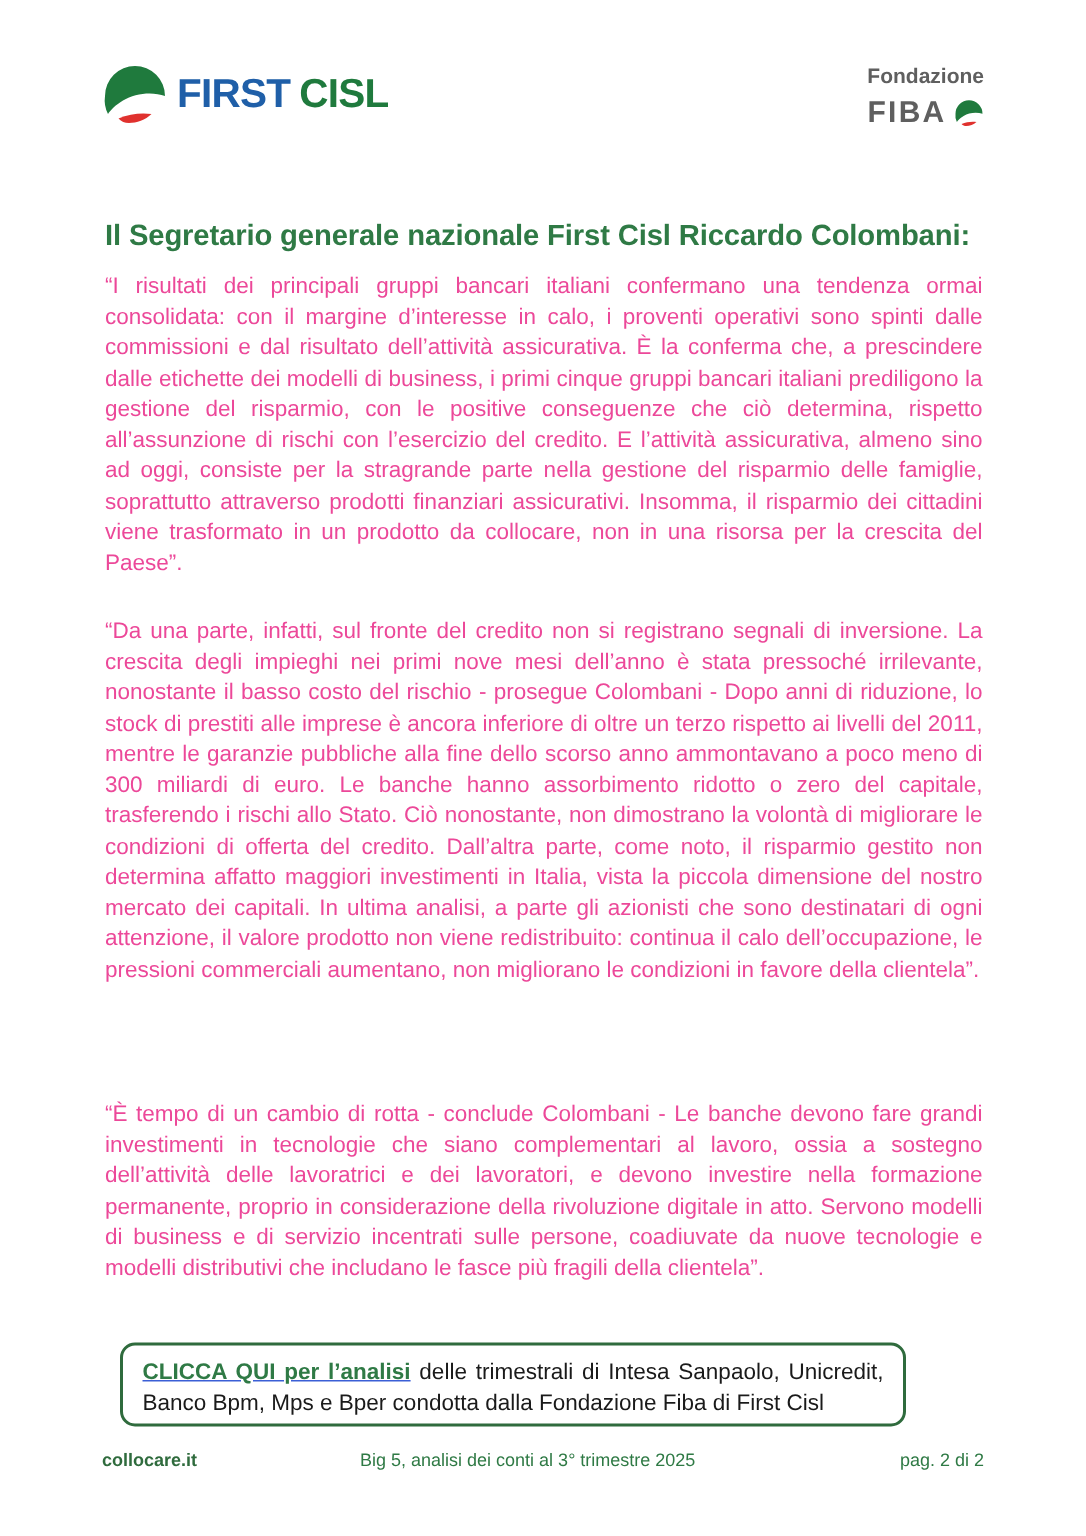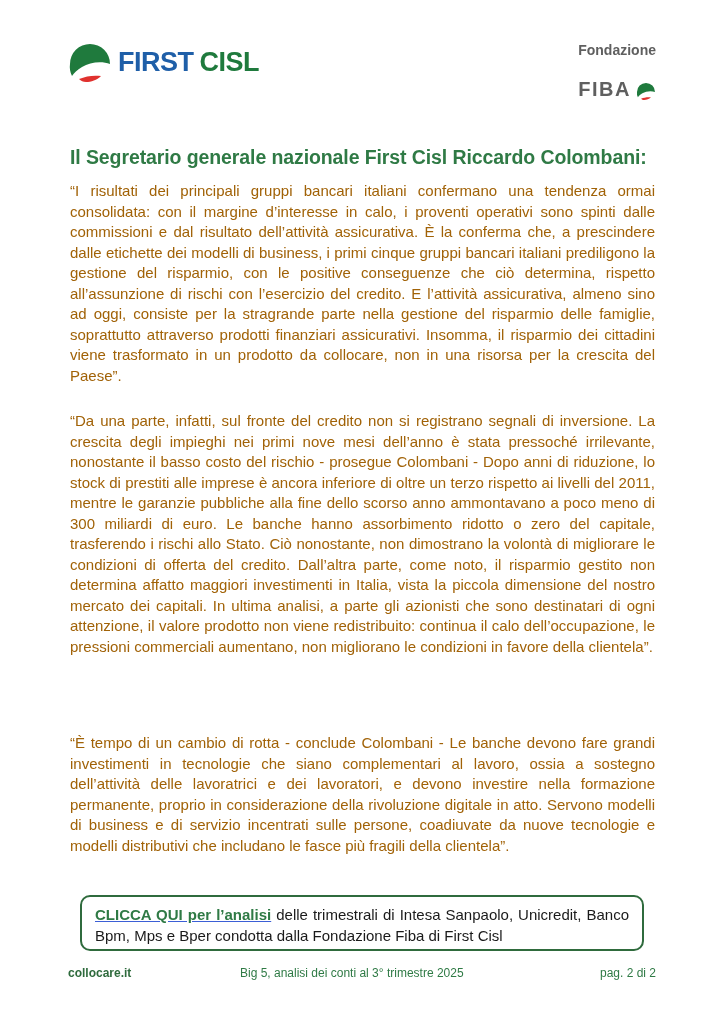--- a/index.html
+++ b/index.html
@@ -4,30 +4,30 @@
 <style>
   html, body { margin: 0; padding: 0; background: #ffffff; }
   body { width: 724px; height: 1024px; position: relative; overflow: hidden; font-family: "Liberation Sans", sans-serif; color: #1a1a1a; }
   .logo-first { position: absolute; left: 68px; top: 42px; display: flex; align-items: center; text-align: center; }
   .logo-first svg { display: block; }
   .logo-first .brand { font-family: "Liberation Sans", sans-serif; font-weight: bold; font-size: 27px; letter-spacing: -0.5px; margin-left: 6px; line-height: 1; }
   .logo-first .brand .first { color: #1f5fa8; }
   .logo-first .brand .cisl { color: #1f7a3d; margin-left: 6px; }
   .logo-fiba { position: absolute; right: 68px; top: 42px; text-align: right; color: #5f5f5f; }
   .logo-fiba .fond { font-size: 14px; font-weight: bold; line-height: 16px; text-align: center; }
-  .logo-fiba .fiba-row { display: flex; align-items: flex-end; justify-content: flex-end; margin-top: 20px; }
+  .logo-fiba .fiba-row { display: flex; align-items: center; justify-content: flex-end; margin-top: 6px; }
   .logo-fiba .fiba { font-size: 20px; font-weight: bold; letter-spacing: 1.5px; line-height: 22px; }
   .logo-fiba svg { margin-left: 5px; }
   h1.title { position: absolute; left: 70px; top: 146px; margin: 0; font-size: 19.5px; font-weight: bold; color: #2f7a45; letter-spacing: -0.1px; white-space: nowrap; }
-  .body { position: absolute; left: 70px; width: 585px; font-size: 15px; line-height: 20.5px; text-align: justify; color: #a16207; }
+  .body { position: absolute; left: 70px; width: 585px; font-size: 15px; line-height: 20.5px; text-align: justify; color: #ec4899; }
   .body p { margin: 0; }
   #p1 { top: 181px; }
   #p2 { top: 411px; }
   #p3 { top: 733px; }
-  .callout { position: absolute; left: 80px; top: 895px; width: 564px; height: 56px; border: 2px solid #2f6b3d; border-radius: 10px; box-sizing: border-box; padding: 7px 13px 0 13px; font-size: 15px; line-height: 21px; text-align: justify; color: #1a1a1a; }
+  .callout { position: absolute; left: 80px; top: 895px; width: 524px; height: 56px; border: 2px solid #2f6b3d; border-radius: 10px; box-sizing: border-box; padding: 7px 13px 0 13px; font-size: 15px; line-height: 21px; text-align: justify; color: #1a1a1a; }
   .callout a { color: #2f7a45; font-weight: bold; text-decoration: underline; text-decoration-color: #3b5fd6; }
   .footer { position: absolute; top: 966px; left: 68px; right: 68px; font-size: 12px; color: #2f7a45; height: 16px; }
   .footer .site { position: absolute; left: 0; font-weight: bold; color: #2f6b3d; }
   .footer .center { position: absolute; left: 172px; }
   .footer .page { position: absolute; right: 0; }
 </style>
 </head>
 <body>
 
 <div class="logo-first">

